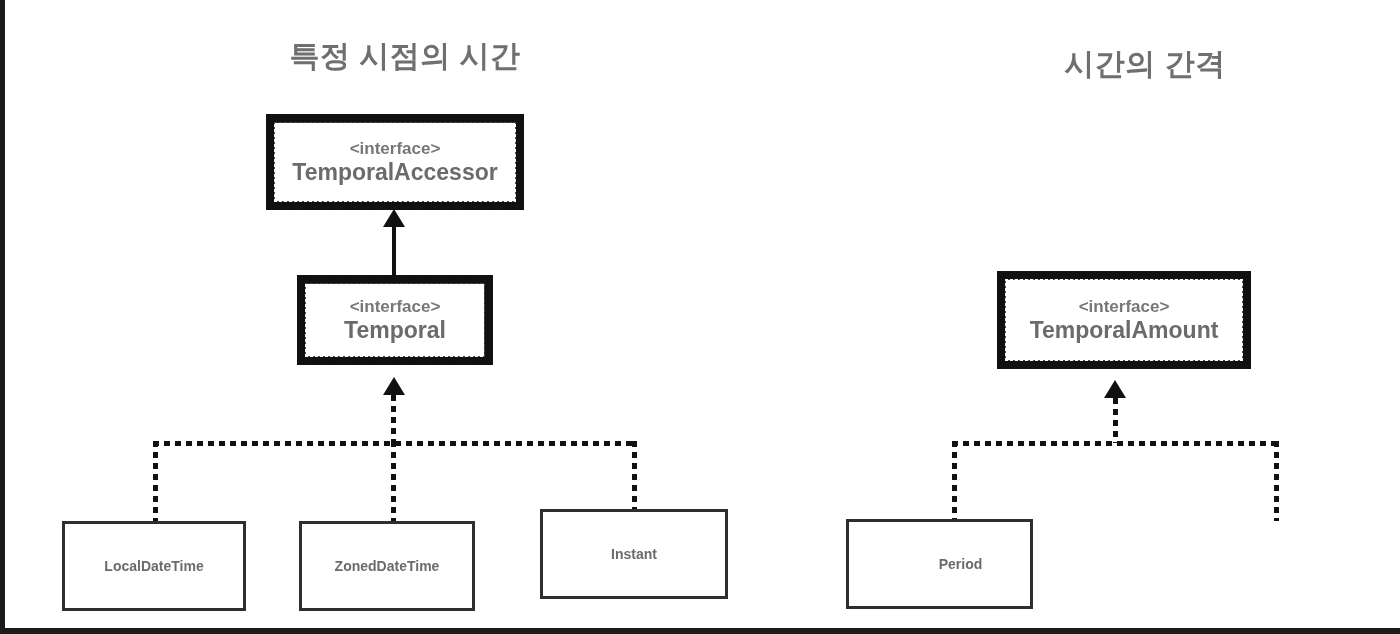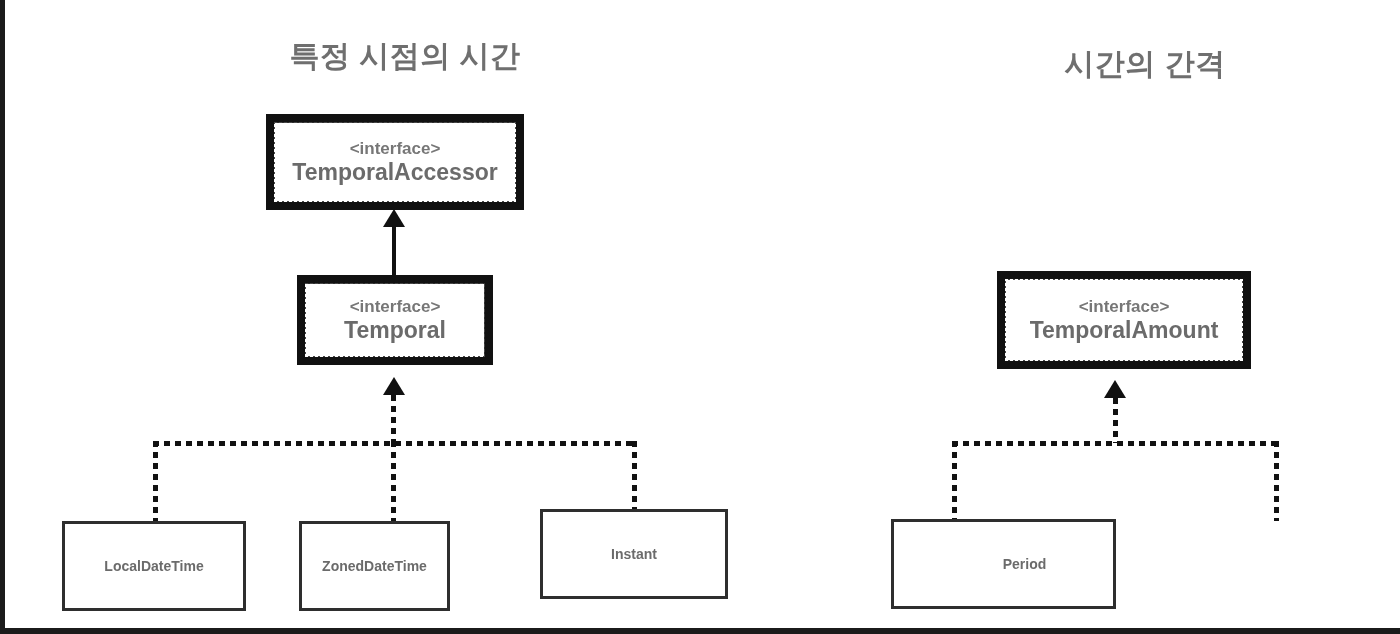--- a/index.html
+++ b/index.html
@@ -160,39 +160,39 @@
   <div class="conn line-dot-h" style="left:148px; top:441px; width:484px; height:5px;"></div>
 
   <div class="conn line-dot-v" style="left:148px; top:441px; width:5px; height:82px;"></div>
   <div class="conn line-dot-v" style="left:386px; top:441px; width:5px; height:82px;"></div>
   <div class="conn line-dot-v" style="left:627px; top:441px; width:5px; height:82px;"></div>
 
   <div class="node concrete" style="left:57px; top:521px; width:184px; height:90px;">
     <div class="node-name">LocalDateTime</div>
   </div>
 
-  <div class="node concrete" style="left:294px; top:521px; width:151px; height:90px;">
+  <div class="node concrete" style="left:294px; top:521px; width:176px; height:90px;">
     <div class="node-name">ZonedDateTime</div>
   </div>
 
   <div class="node concrete" style="left:535px; top:509px; width:188px; height:90px;">
     <div class="node-name">Instant</div>
   </div>
 
   <div class="node iface" style="left:993px; top:272px; width:252px; height:96px;">
     <div class="stereotype">&lt;interface&gt;</div>
     <div class="node-name">TemporalAmount</div>
   </div>
 
   <div class="conn line-dot-v" style="left:1108px; top:398px; width:5px; height:45px;"></div>
   <div class="arrow-up" style="left:1099px; top:380px;"></div>
 
   <div class="conn line-dot-h" style="left:947px; top:441px; width:327px; height:5px;"></div>
 
   <div class="conn line-dot-v" style="left:947px; top:441px; width:5px; height:80px;"></div>
   <div class="conn line-dot-v" style="left:1269px; top:441px; width:5px; height:80px;"></div>
 
-  <div class="node concrete" style="left:886px; top:519px; width:225px; height:90px;padding-left:42px;">
+  <div class="node concrete" style="left:841px; top:519px; width:187px; height:90px;padding-left:42px;">
     <div class="node-name">Period</div>
   </div>
 
 
 </div>
 
 </body></html>

